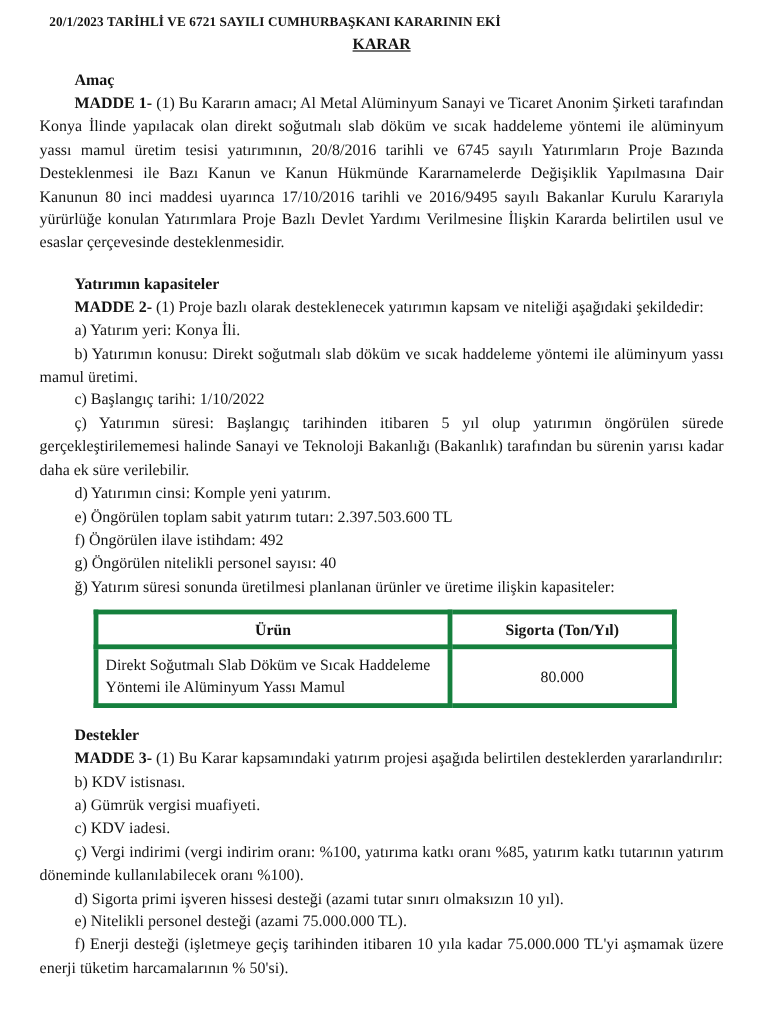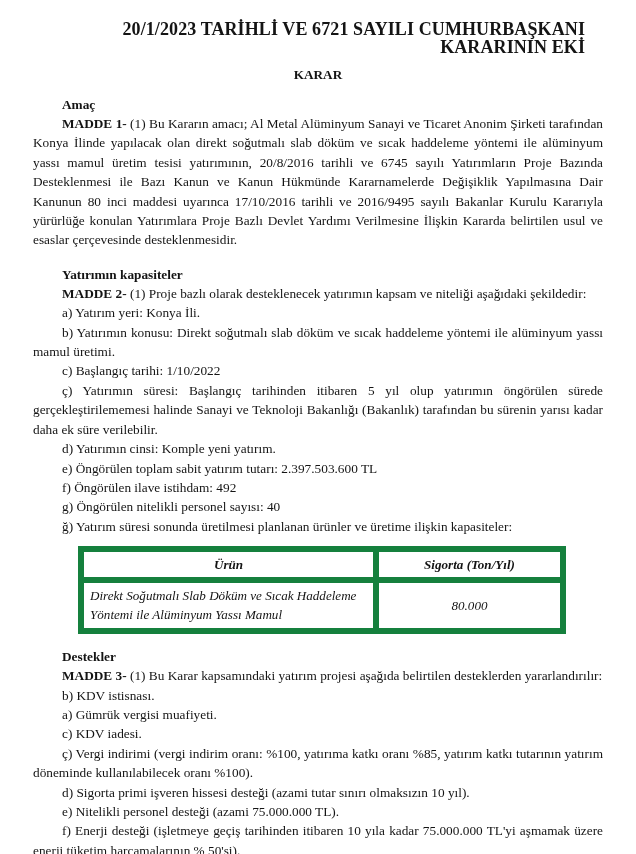--- a/index.html
+++ b/index.html
@@ -20,36 +20,37 @@
     position: relative;
     width: 636px;
     height: 854px;
     box-sizing: border-box;
     padding: 10px 33px 0 33px;
     background: #ffffff;
   }
 
   
   .doc-title {
-    text-align: right;
+    text-align: left;
     font-weight: bold;
-    font-size: 18px;
+    font-size: 11px;
     line-height: 18px;
     letter-spacing: 0.1px;
-    margin: 10px;
+    margin: 0;
     padding: 0 8px;
   }
   .doc-title-line2 {
     text-align: center;
     font-weight: bold;
     font-size: 13.2px;
     line-height: 17px;
     margin: 0 0 12px 0;
   }
   .doc-title-line2 span {
+    text-decoration: underline;
     text-underline-offset: 1px;
   }
 
   
   .section-heading {
     font-weight: bold;
     font-size: 13.3px;
     line-height: 19px;
     margin: 0;
     text-indent: 29px;
@@ -80,24 +81,23 @@
     padding-left: 45px;
   }
   table.cap-table {
     border-collapse: collapse;
     width: 482px;
     table-layout: fixed;
     font-size: 13.1px;
   }
   table.cap-table th,
   table.cap-table td {
-    border: 6px solid #15803d;
+    border: 4px solid #15803d;
     padding: 2px 6px;
     vertical-align: middle;
-    font-style: italic;
   }
   table.cap-table th {
     text-align: center;
     font-weight: bold;
     line-height: 18px;
     height: 21px;
   }
   table.cap-table td.prod {
     text-align: left;
     line-height: 19px;

